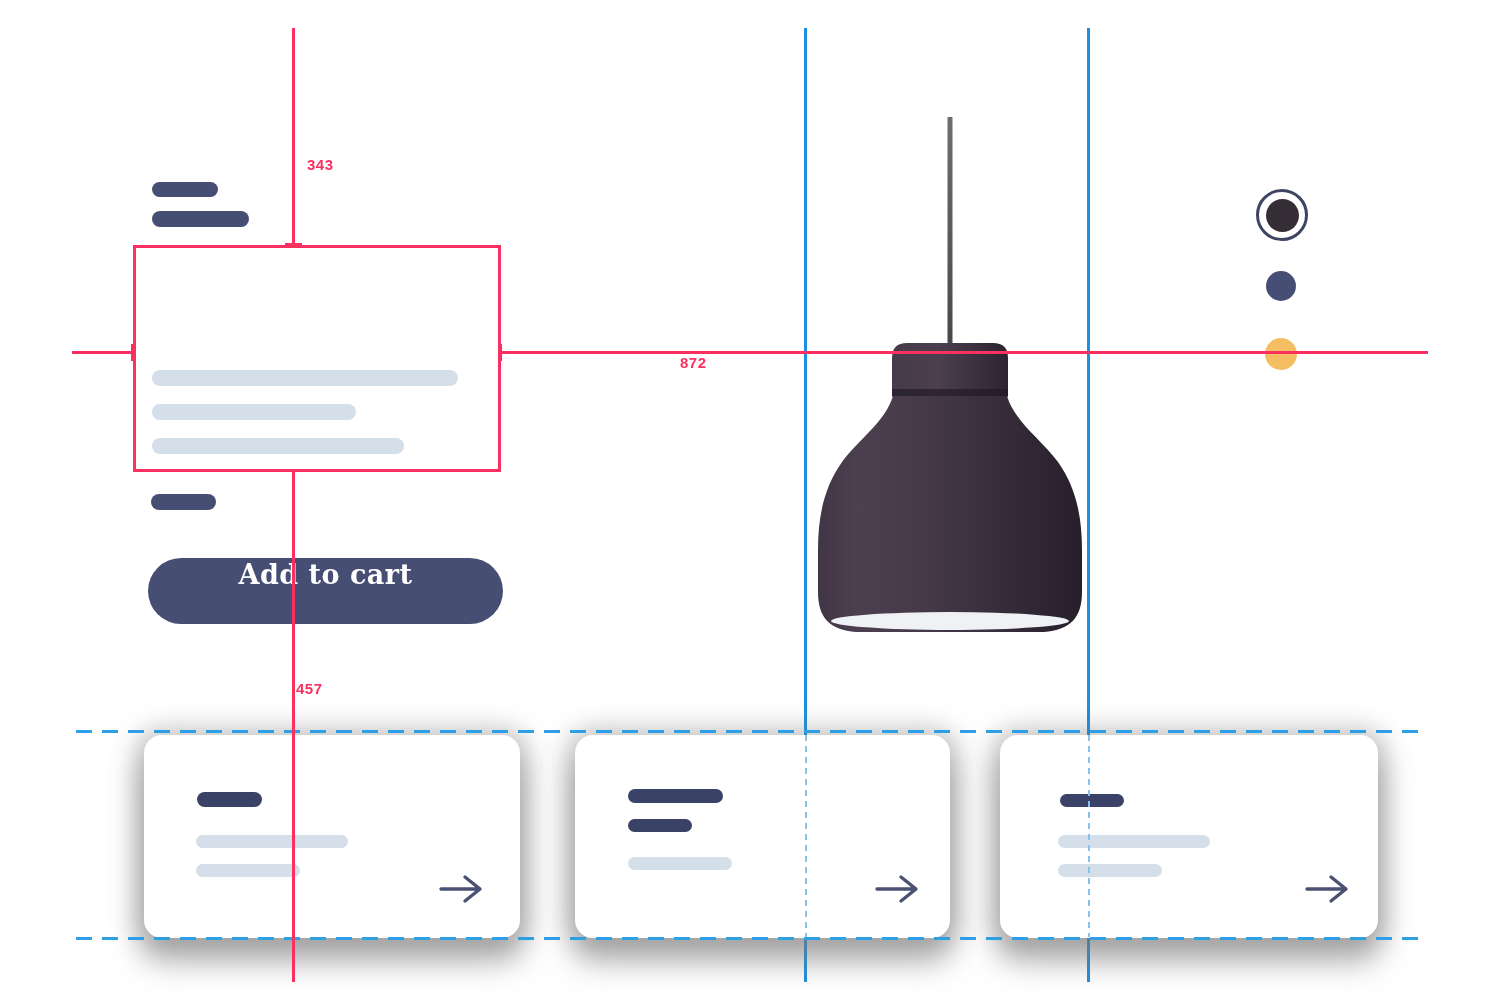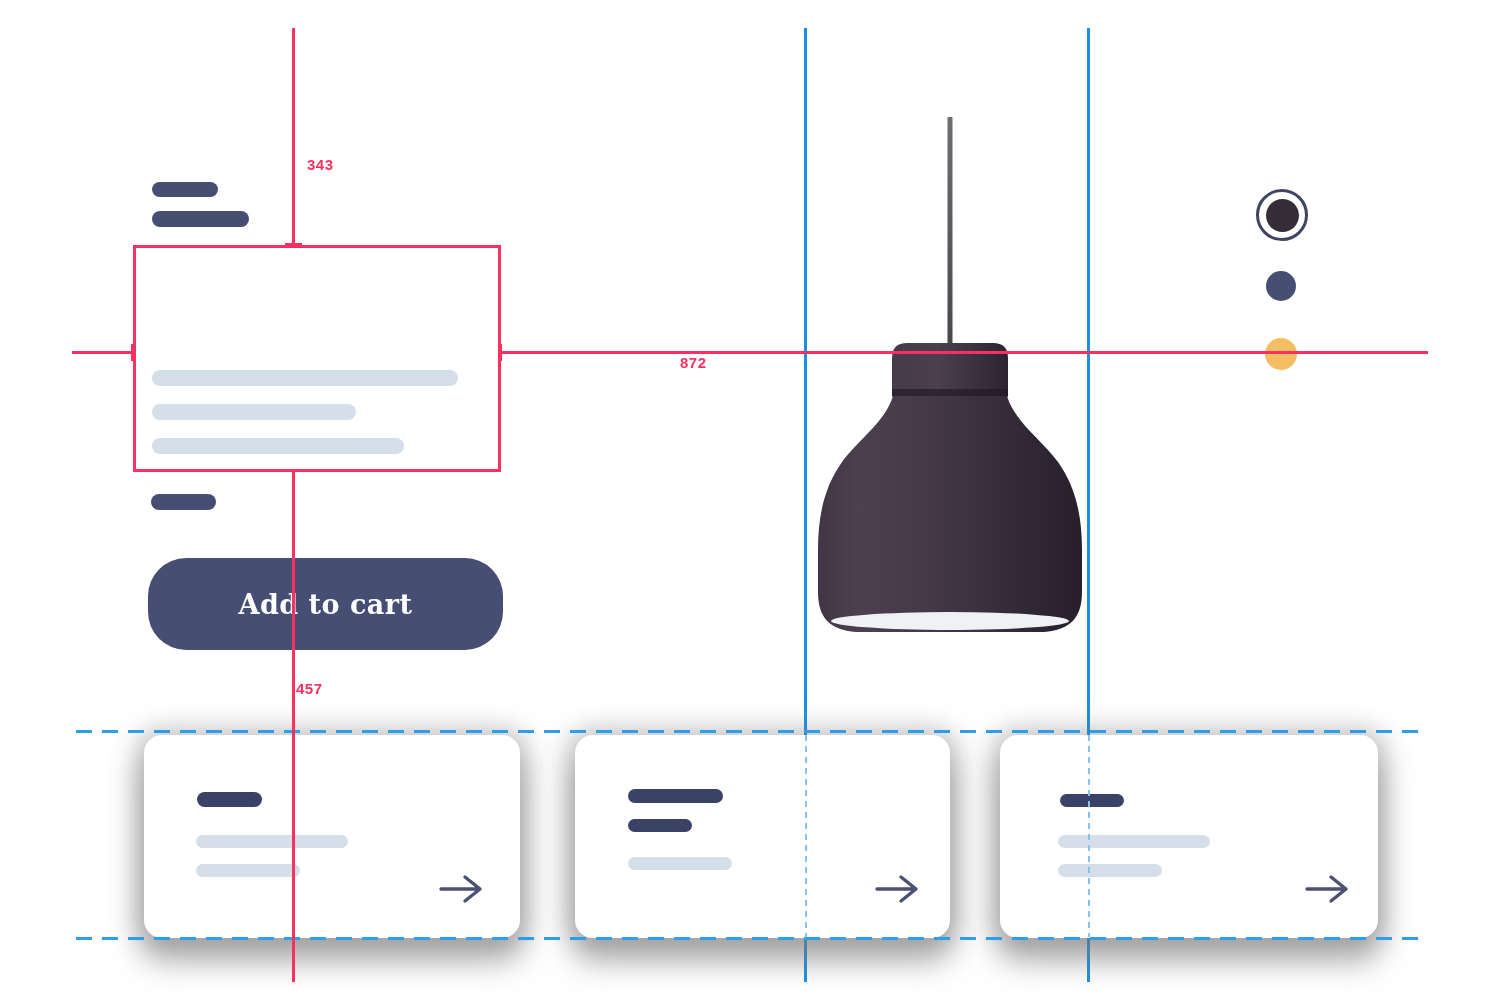--- a/index.html
+++ b/index.html
@@ -39,23 +39,23 @@
   #pillA{left:152px;top:182px;width:66px;height:15px;}
   #pillB{left:152px;top:211px;width:97px;height:16px;}
   #boxpill1{left:152px;top:370px;width:306px;height:16px;}
   #boxpill2{left:152px;top:404px;width:204px;height:16px;}
   #boxpill3{left:152px;top:438px;width:252px;height:16px;}
   #pillC{left:151px;top:494px;width:65px;height:16px;}
   
   #product-title{position:absolute;left:149px;top:251px;z-index:6;
     font-family:"DejaVu Serif",serif;font-weight:700;font-size:76px;line-height:1;
     color:var(--heading);}
-  #add-to-cart{position:absolute;left:148px;top:558px;width:355px;height:92px;
+  #add-to-cart{position:absolute;left:148px;top:558px;width:355px;height:66px;
     border:none;border-radius:38px;background:var(--navy);cursor:pointer;
-    display:flex;align-items:center;justify-content:center;z-index:2;}
+    display:flex;align-items:flex-start;justify-content:center;z-index:2;}
   #add-to-cart span{font-family:"DejaVu Serif",serif;font-weight:700;font-size:27px;
     color:#fff;letter-spacing:.5px;}
   
   #lamp{position:absolute;left:780px;top:100px;z-index:2;}
   
   .swatch{position:absolute;border-radius:50%;z-index:3;}
   #swatch-ring{left:1256px;top:189px;width:46px;height:46px;border:3px solid var(--ring-stroke);
     display:flex;align-items:center;justify-content:center;background:transparent;}
   #swatch-ring .inner{width:33px;height:33px;border-radius:50%;background:var(--ring-fill);}
   #swatch-navy{left:1266px;top:271px;width:30px;height:30px;background:var(--navy);}

